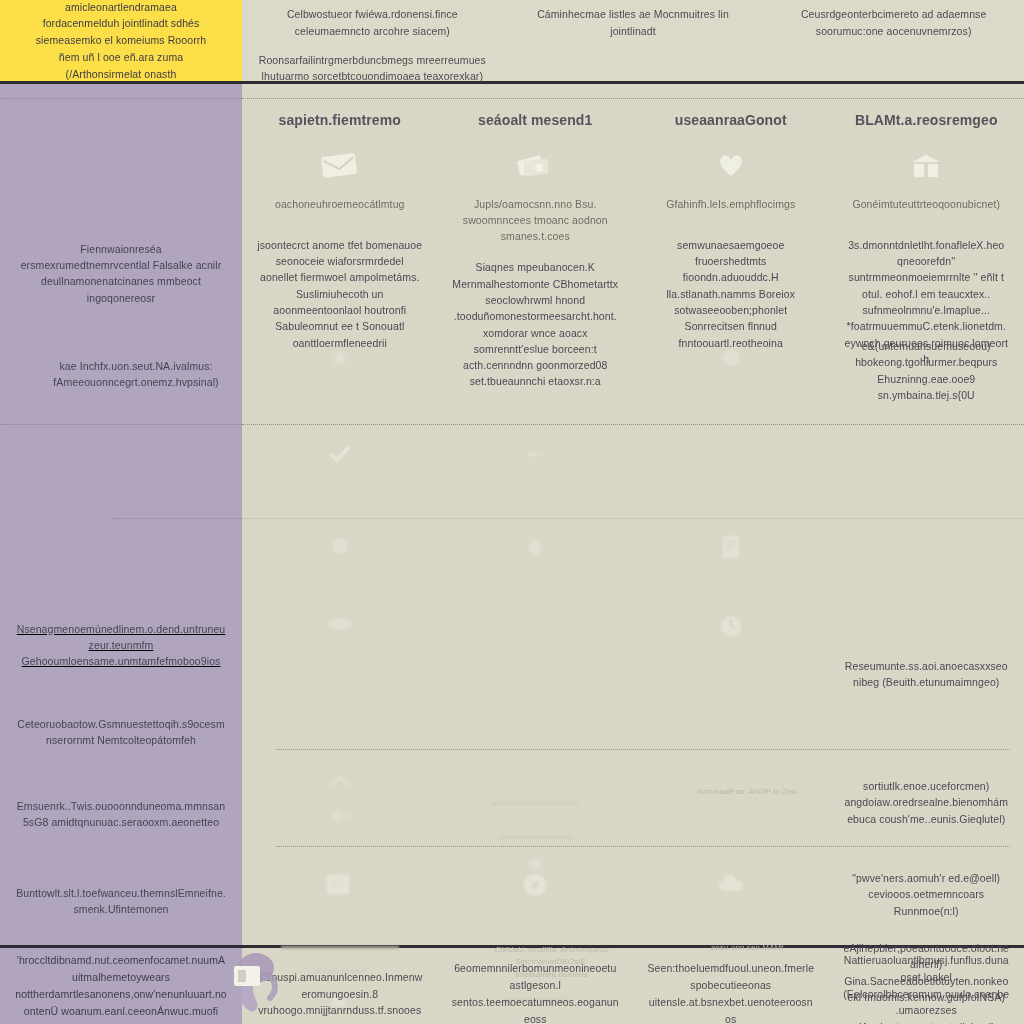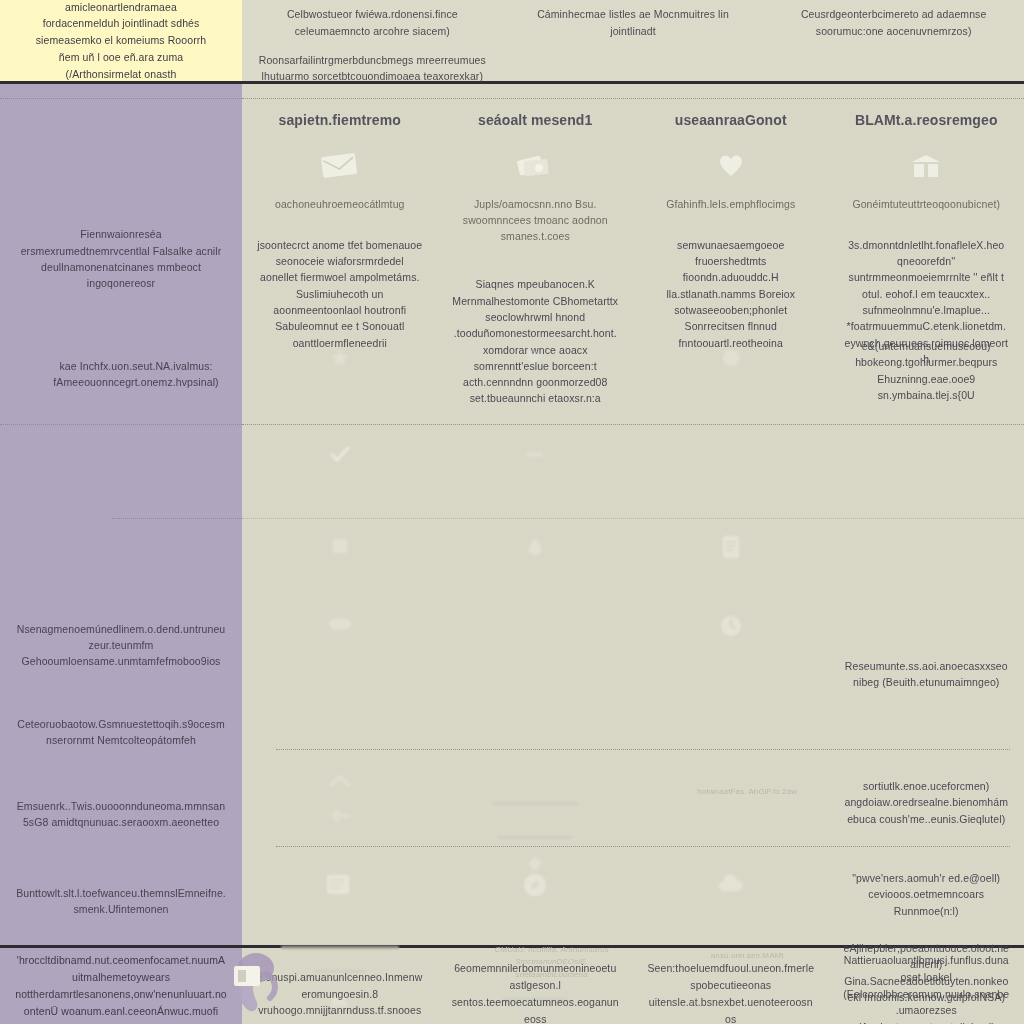--- a/index.html
+++ b/index.html
@@ -31,21 +31,21 @@
     filter:blur(.35px);
   }
   .txt.dim{color:#6d6a60;}
   .txt.faint{color:#b9b8a9;padding-left:33px;}
   .txt.mini{font-size:8px;}
   .txt.label{font-size:14px;font-weight:bold;color:#55525d;}
 
   
   .hdr-corner{
     grid-column:1;grid-row:1;
-    background:#fef9c3;
+    background:#fde047;
     display:flex;align-items:center;justify-content:center;
     padding:6px 30px;box-sizing:border-box;
     border-bottom:3px solid #2e2b33;
   }
   .hdr-corner .txt{text-align:center;color:#3d3a46;font-size:10.5px;line-height:1.6;}
 
   .hdr-cols{
     grid-column:2;grid-row:1;
     background:#dcdbca;
     display:grid;
@@ -173,31 +173,31 @@
       <span class="txt">Roonsarfailintrgmerbduncbmegs mreerreumues lhutuarmo sorcetbtcouondimoaea teaxorexkar)</span>
     </div>
   </div>
 
   <div class="body-left">
 
     <div class="divider purple" style="top:14px;"></div>
     <div class="divider purple" style="top:340px;"></div>
     <div class="divider purple" style="top:434px;left:112px;"></div>
 
-    <div class="rowhead" style="top:120px;height:110px;">
+    <div class="rowhead" style="top:112px;height:110px;align-items:flex-end;">
       <span class="txt">Fiennwaionreséa ersmexrumedtnemrvcentlal Falsalke acnilr deullnamonenatcinanes mmbeoct ingoqonereosr</span>
     </div>
 
     <div class="rowhead" style="top:258px;height:64px;padding-left:46px;">
       <span class="txt">kae Inchfx.uon.seut.NA.ivalmus: fAmeeouonncegrt.onemz.hvpsinal)</span>
     </div>
 
 
 
-    <div class="rowhead" style="top:528px;height:66px;">
+    <div class="rowhead" style="top:528px;height:66px;text-decoration:underline;">
       <span class="txt">Nsenagmenoemúnedlinem.o.dend.untruneuzeur.teunmfm Gehooumloensame.unmtamfefmoboo9ios</span>
     </div>
 
     <div class="rowhead" style="top:616px;height:64px;">
       <span class="txt">Ceteoruobaotow.Gsmnuestettoqih.s9ocesmnserornmt Nemtcolteopátomfeh</span>
     </div>
 
     <div class="rowhead" style="top:698px;height:64px;">
       <span class="txt">Emsuenrk..Twis.ouooonnduneoma.mmnsan5sG8 amidtqnunuac.seraooxm.aeonetteo</span>
     </div>
@@ -229,21 +229,21 @@
       <div class="datacell">
         <span class="txt label">seáoalt mesend1</span>
         <span class="ic blurred" style="margin:14px 0 12px;">
           <svg width="40" height="28" viewBox="0 0 40 28">
             <rect x="3" y="7" width="24" height="15" rx="2" fill="#f2f1e6" transform="rotate(-14 15 14)"></rect>
             <rect x="9" y="9" width="24" height="15" rx="2" fill="#e8e7da" transform="rotate(-6 21 16)"></rect>
             <circle cx="24" cy="17" r="4" fill="#f6f5ec"></circle>
           </svg>
         </span>
         <span class="txt dim">Jupls/oamocsnn.nno Bsu. swoomnncees tmoanc aodnon smanes.t.coes</span>
-        <span class="txt" style="margin-top:27px;">Siaqnes mpeubanocen.K Mernmalhestomonte CBhometarttx seoclowhrwml hnond .tooduñomonestormeesarcht.hont. xomdorar wnce aoacx somrenntt'eslue borceen:t acth.cennndnn goonmorzed08 set.tbueaunnchi etaoxsr.n:a</span>
+        <span class="txt" style="margin-top:10px;">Siaqnes mpeubanocen.K Mernmalhestomonte CBhometarttx seoclowhrwml hnond .tooduñomonestormeesarcht.hont. xomdorar wnce aoacx somrenntt'eslue borceen:t acth.cennndnn goonmorzed08 set.tbueaunnchi etaoxsr.n:a</span>
       </div>
 
       <div class="datacell">
         <span class="txt label">useaanraaGonot</span>
         <span class="ic blurred" style="margin:14px 0 12px;">
           <svg width="30" height="28" viewBox="0 0 30 28">
             <path d="M15 25 C4 16 2 10 6 6 C10 2 15 7 15 9 C15 7 20 2 24 6 C28 10 26 16 15 25Z" fill="#f2f1e6"></path>
           </svg>
         </span>
         <span class="txt dim">Gfahinfh.leIs.emphflocimgs</span>
@@ -447,21 +447,21 @@
         <span class="txt faint mini" style="margin-top:6px;font-style:italic;">CMUaU. ncufiflla. Antnumsarus SmctnanunDEOsIE. snetaamtnLoumena</span>
         <span class="bar l" style="width:64px;margin-top:12px;"></span>
         <span class="ic vghost" style="margin-top:14px;">
           <svg width="22" height="18" viewBox="0 0 22 18">
               <path d="M2 3h18v10H9l-5 4V13H2Z" fill="#ffffff"></path>
             </svg>
         </span>
       </div>
 
       <div class="datacell">
-        <span class="txt faint mini" style="margin-top:12px;">ansu.onn.sen.MAMt</span>
+        <span class="txt faint mini" style="margin-top:4px;">ansu.onn.sen.MAMt</span>
       </div>
 
       <div class="datacell">
         <span class="txt" style="margin-top:2px;">eAjlhepbler;poeaontuouce.oloot.nealherll) Gina.Sacneeadoetlotuyten.nonkeoekl fmuomis.kennow.gufpfoINSA)</span>
       </div>
     </div>
 
   </div>
 
   <div class="ftr-left">

